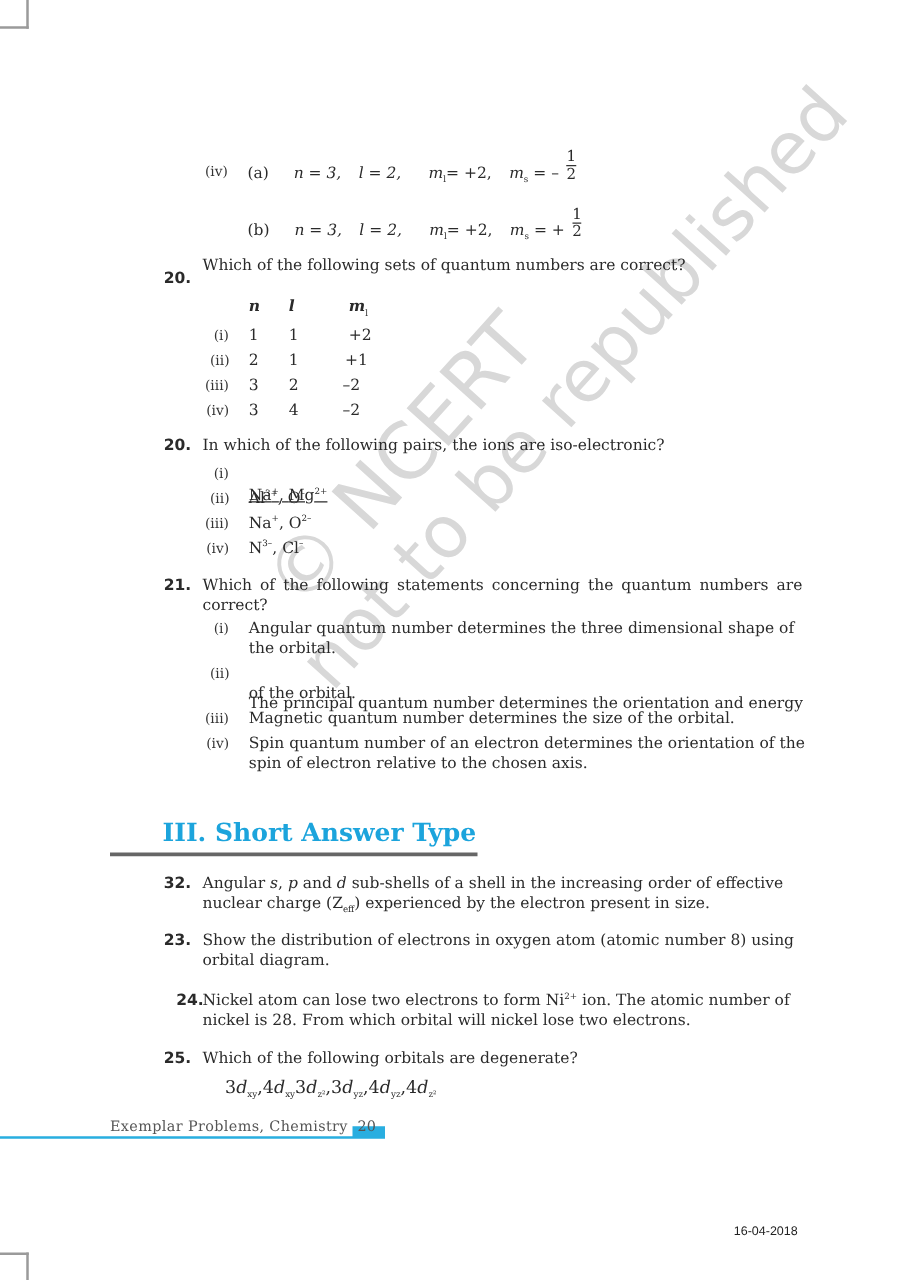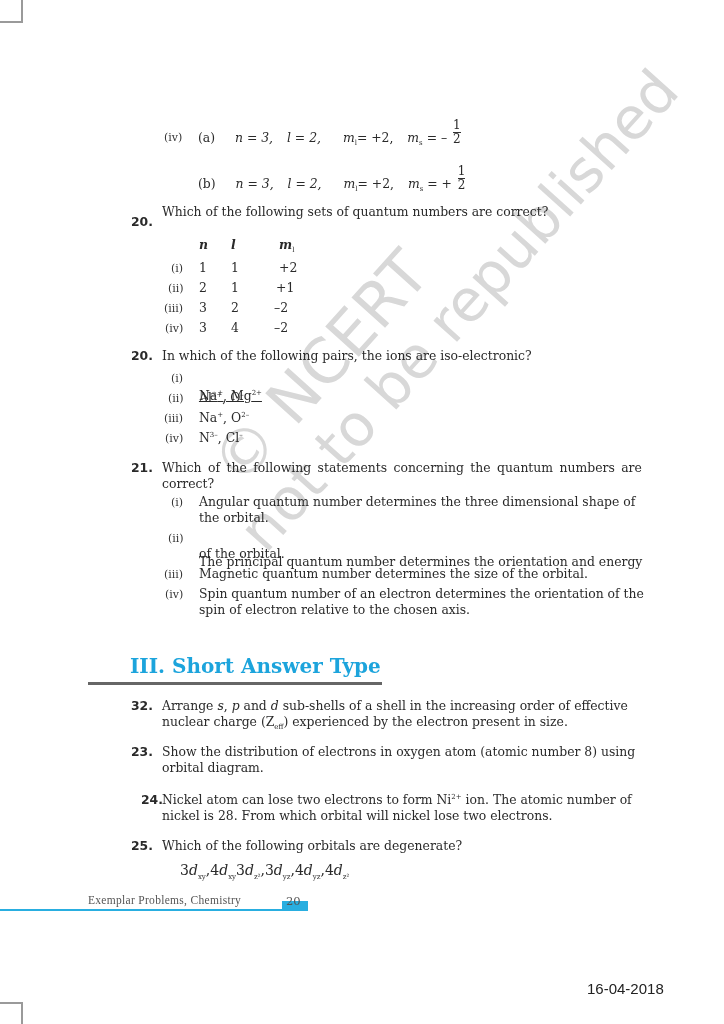--- a/index.html
+++ b/index.html
@@ -33,25 +33,25 @@
 
   .qn-table .cell { position:absolute; font-size:12.4px; }
 
   .section-title {
     position:absolute; left:130px; top:654px;
     font-family:"DejaVu Serif", serif; font-weight:bold;
     font-size:20px; color:#1ca4dc;
   }
   .section-rule { position:absolute; left:88px; top:682px; width:294px; height:3px; background:#666; }
 
-  .footer-text { position:absolute; left:88px; top:894px; font-size:11.5px; color:#555; letter-spacing:0.3px;font-family:Liberation Serif, serif; }
+  .footer-text { position:absolute; left:88px; top:894px; font-size:11.5px; color:#555; letter-spacing:0.3px; }
   .footer-rule { position:absolute; left:0; top:909px; width:308px; height:2px; background:#29aee0; }
   .page-tab { position:absolute; left:282px; top:901px; width:26px; height:9px; background:#29aee0; }
   .page-num { position:absolute; left:286px; top:894px; font-size:11.5px; color:#555; }
-  .date { position:absolute; left:587px; top:980px; font-family:"Liberation Sans", sans-serif; font-size:15px; color:#222; }
+  .date { position:absolute; left:587px; top:980px; font-family:"Liberation Sans", sans-serif; font-size:10px; color:#222; }
 </style>
 </head>
 <body>
 
 <div class="crop crop-tl"></div>
 <div class="crop crop-bl"></div>
 
 <div class="watermark">
   <span class="wm1">© NCERT</span>
   <span class="wm2">not to be republished</span>
@@ -159,21 +159,21 @@
   <span class="roman" style="left:165px; top:588px;">(iv)</span>
   <span class="abs txt" style="left:199px; top:586px;">Spin quantum number of an electron determines the orientation of the</span>
   <span class="abs txt" style="left:199px; top:602px;">spin of electron relative to the chosen axis.</span>
 </div>
 
 <div class="section-title">III. Short Answer Type</div>
 <div class="section-rule"></div>
 
 <div>
   <span class="qnum" style="left:131px; top:698px;">32.</span>
-  <span class="abs txt" style="left:162px; top:698px;"><span>Arrange </span><i>s</i><span>, </span><i>p</i><span> and </span><i>d</i><span> sub-shells of a shell in the increasing order of effective</span></span>
+  <span class="abs txt" style="left:162px; top:698px;"><span>Angular </span><i>s</i><span>, </span><i>p</i><span> and </span><i>d</i><span> sub-shells of a shell in the increasing order of effective</span></span>
   <span class="abs txt" style="left:162px; top:714px;"><span>nuclear charge (Z</span><sub>eff</sub><span>) experienced by the electron present in size.</span></span>
 </div>
 
 <div>
   <span class="qnum" style="left:131px; top:744px;">23.</span>
   <span class="abs txt" style="left:162px; top:744px;">Show the distribution of electrons in oxygen atom (atomic number 8) using</span>
   <span class="abs txt" style="left:162px; top:760px;">orbital diagram.</span>
 </div>
 
 <div>

